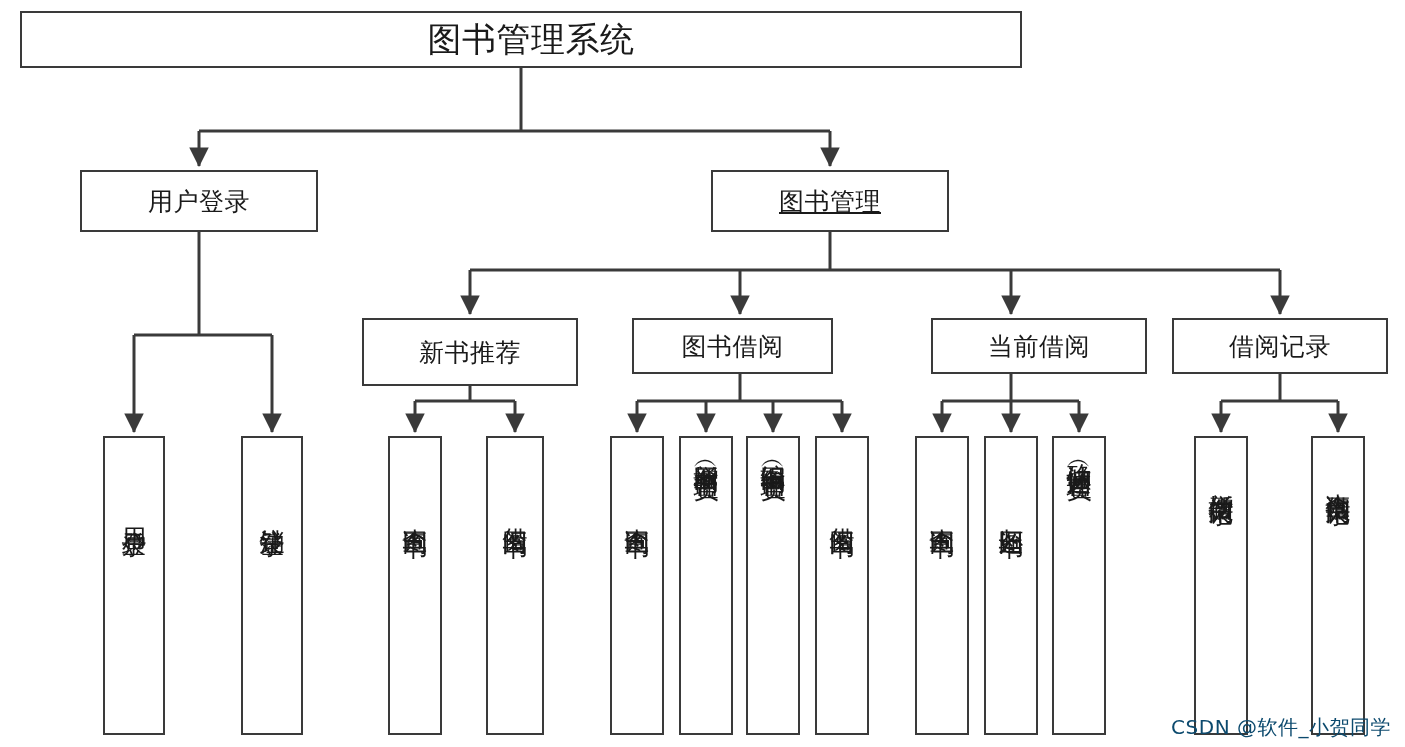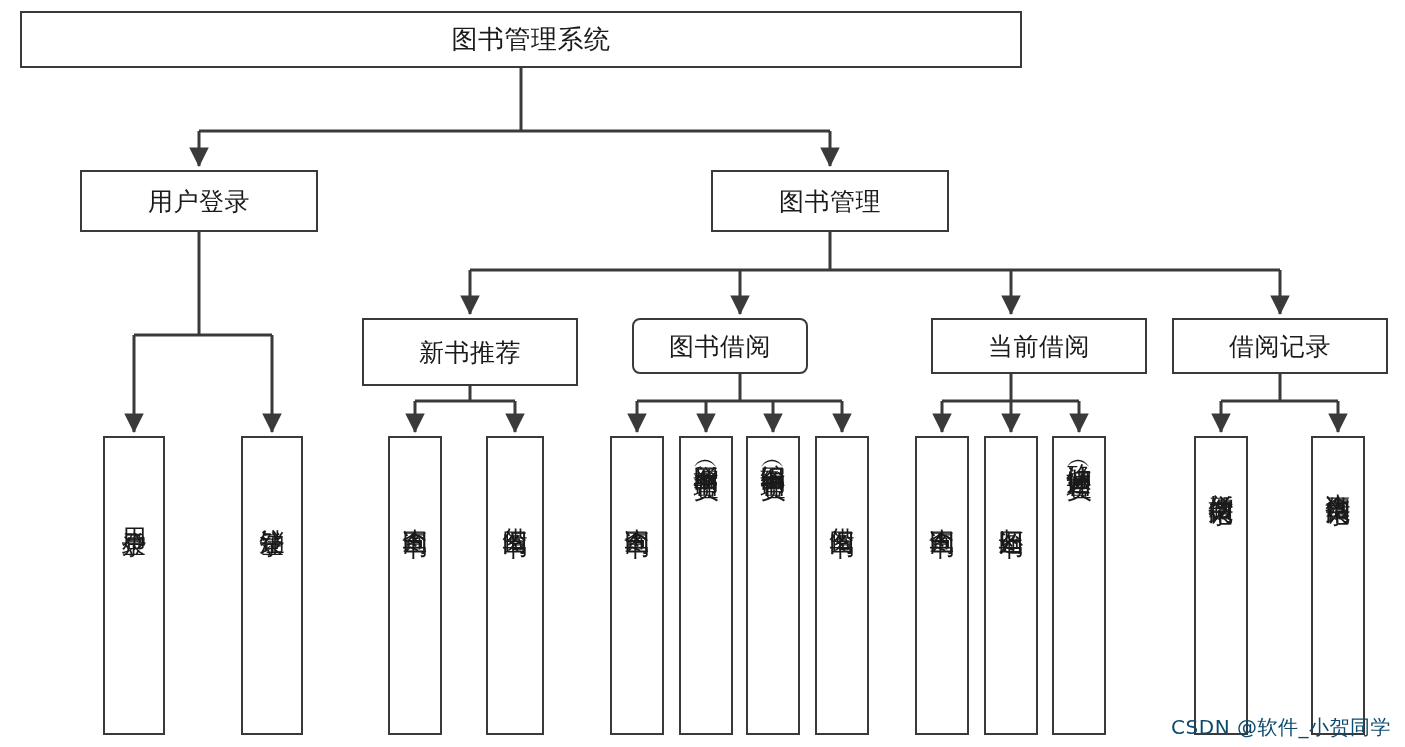--- a/index.html
+++ b/index.html
@@ -52,21 +52,21 @@
     padding-top: 6px;
   }
   .vertical .node-label {
     writing-mode: vertical-rl;
     text-orientation: upright;
     font-size: 25px;
     letter-spacing: 2px;
     line-height: 1;
   }
   #root-node .node-label {
-    font-size: 26px;
+    font-size: 34px;
     margin-left: 20px;
   }
   #watermark {
     position: absolute;
     right: 14px;
     bottom: 6px;
     font-size: 20px;
     color: #0c4a6e;
     letter-spacing: 0.5px;
     z-index: 3;
@@ -129,28 +129,28 @@
     </g>
   </svg>
 
   <div class="node horizontal" id="root-node" style="left:20px; top:11px; width:1002px; height:57px;">
     <span class="node-label">图书管理系统</span>
   </div>
 
   <div class="node horizontal" style="left:80px; top:170px; width:238px; height:62px;">
     <span class="node-label">用户登录</span>
   </div>
-  <div class="node horizontal" style="left:711px; top:170px; width:238px; height:62px;">
+  <div class="node horizontal" style="left:711px; top:170px; width:238px; height:62px;text-decoration:underline;">
     <span class="node-label">图书管理</span>
   </div>
 
   <div class="node horizontal" style="left:362px; top:318px; width:216px; height:68px;">
     <span class="node-label">新书推荐</span>
   </div>
-  <div class="node horizontal" style="left:632px; top:318px; width:176px; height:56px;border-radius:8px;">
+  <div class="node horizontal" style="left:632px; top:318px; width:201px; height:56px;">
     <span class="node-label">图书借阅</span>
   </div>
   <div class="node horizontal" style="left:903px; top:318px; width:216px; height:56px;margin-left:28px;">
     <span class="node-label">当前借阅</span>
   </div>
   <div class="node horizontal" style="left:1172px; top:318px; width:216px; height:56px;justify-content:center;">
     <span class="node-label">借阅记录</span>
   </div>
 
   <div class="node vertical" style="left:103px; top:436px; width:62px; height:299px; padding-top:70px;">

